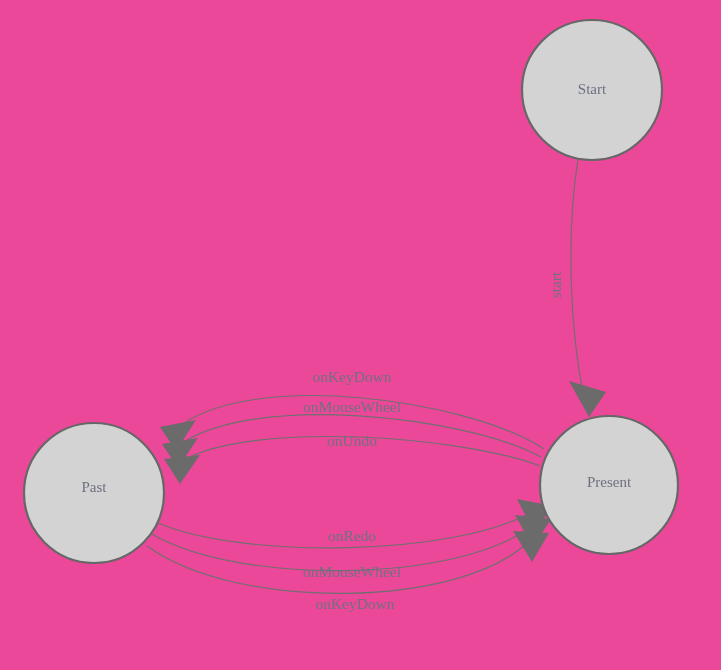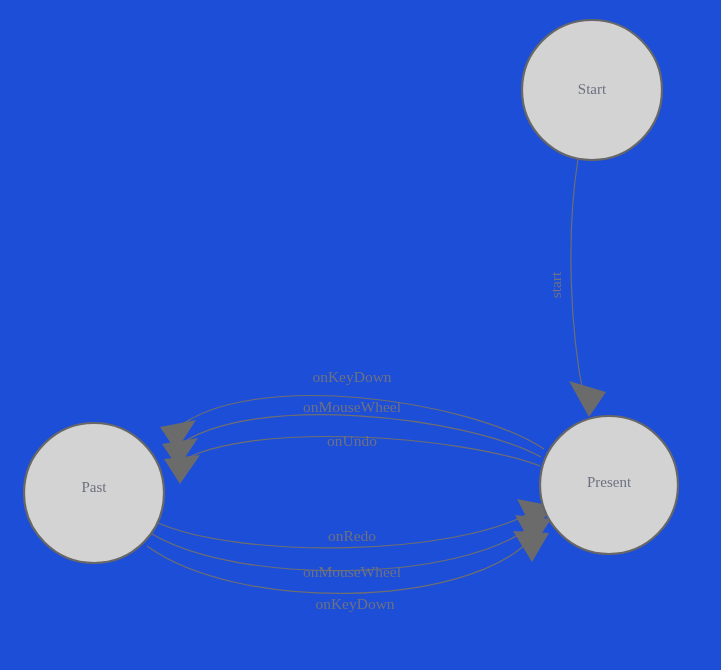--- a/index.html
+++ b/index.html
@@ -11,21 +11,21 @@
   body {
     width: 721px;
     height: 670px;
     overflow: hidden;
     font-family: "Liberation Serif", "DejaVu Serif", serif;
   }
   #diagram-canvas {
     position: relative;
     width: 721px;
     height: 670px;
-    background: #1d4ed8;
+    background: #ec4899;
   }
   svg#graph {
     display: block;
     width: 721px;
     height: 670px;
   }
   .node-circle {
     fill: #d3d3d3;
     stroke: #676767;
     stroke-width: 2.2;

